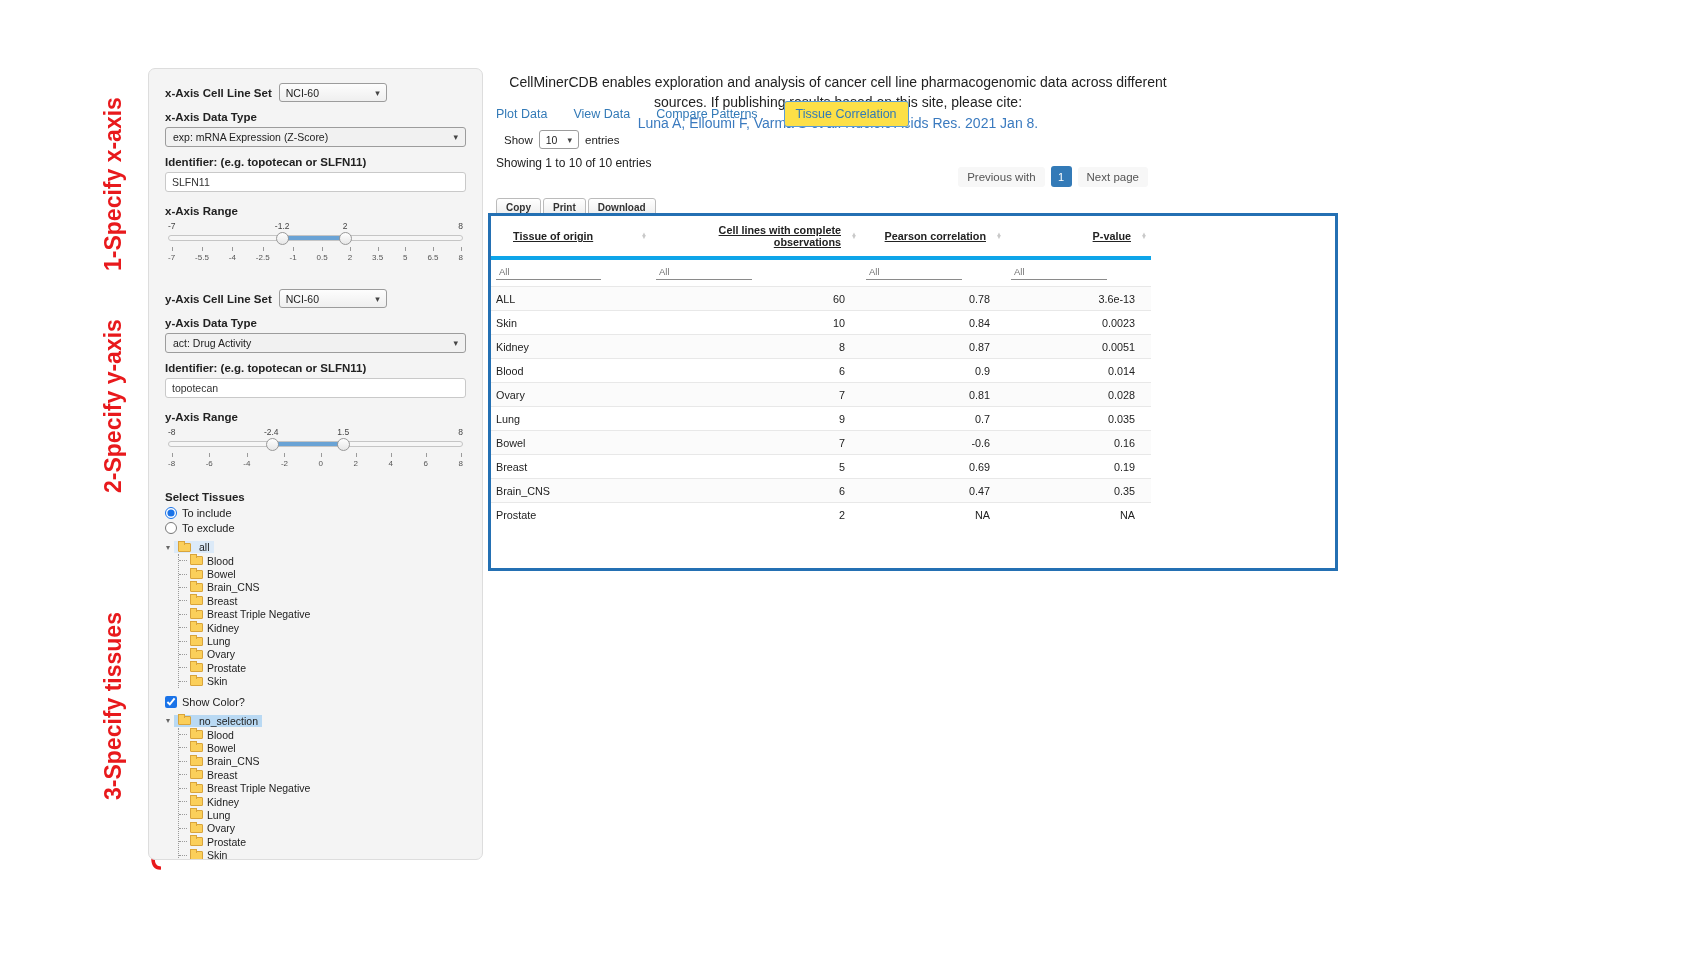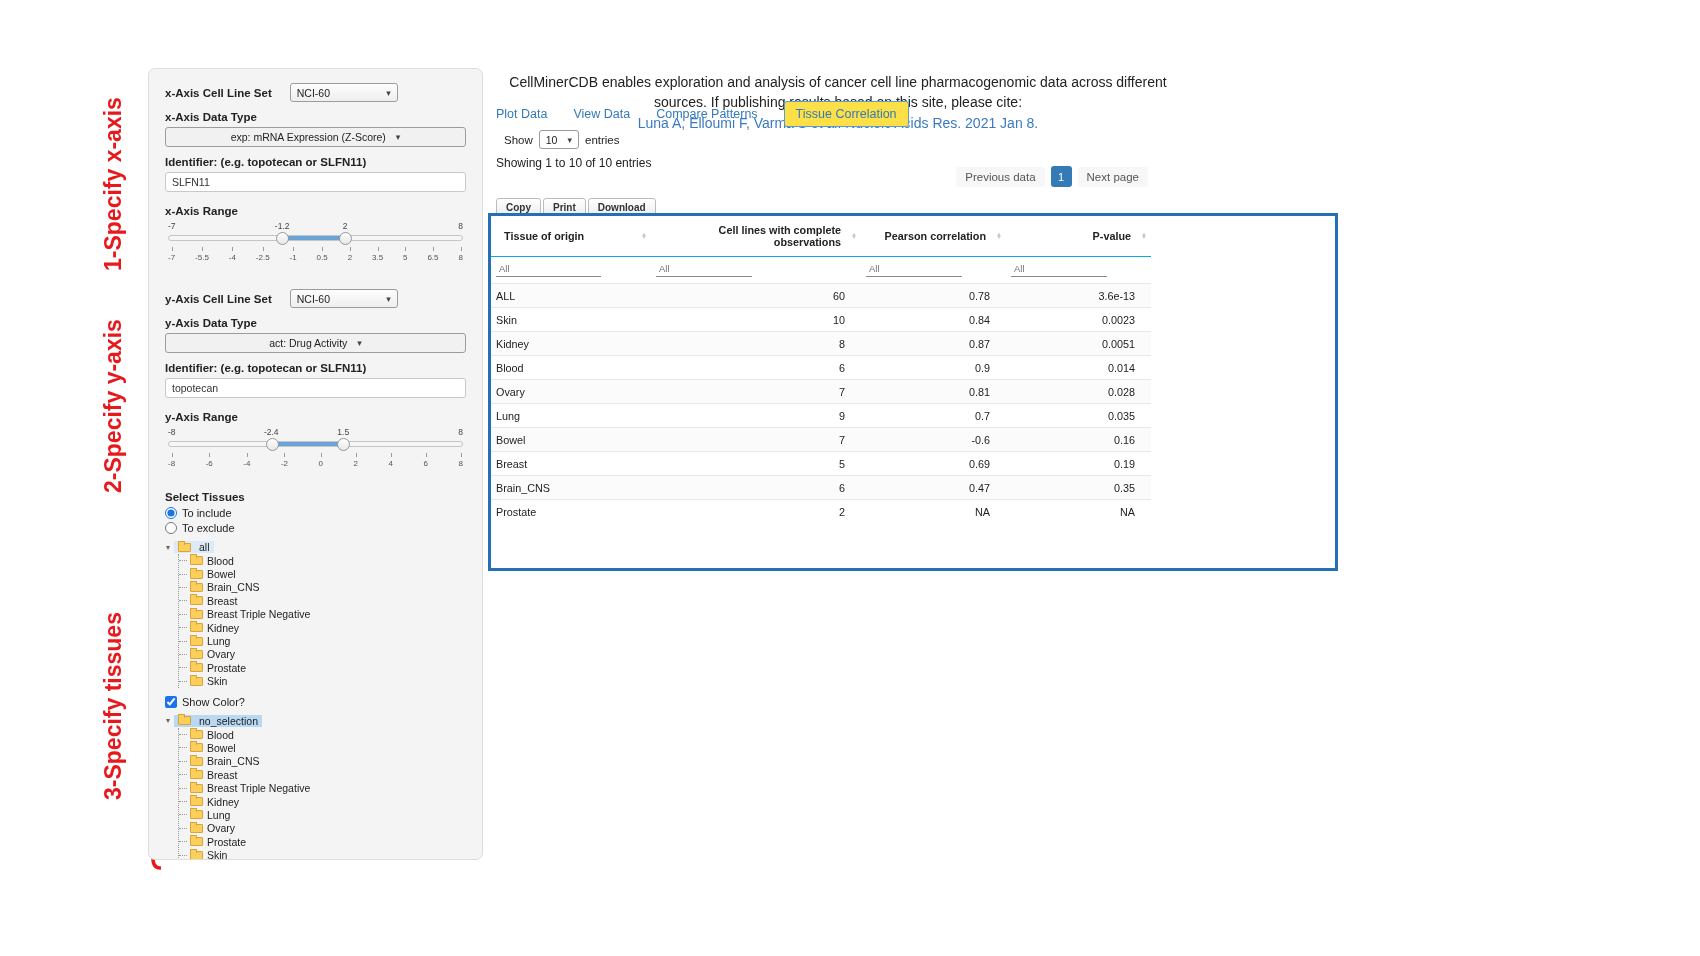--- a/index.html
+++ b/index.html
@@ -18,27 +18,27 @@
   
   .navbar { position:absolute; left:148px; top:30px; width:1007px; height:28px;
             background:#f7f7f7; border-bottom:1px solid #eee; display:flex; align-items:center; gap:22px; padding:0 10px; }
   .nav-item { font-size:14.5px; color:#3a3a3a; white-space:nowrap; cursor:pointer; }
   .nav-item.active { border:3px solid #e8191c; padding:4px 8px; margin:-6px 0; background:#f7f7f7; }
 
   
   .sidebar { position:absolute; left:148px; top:68px; width:335px; height:792px;
              background:#f4f4f4; border:1px solid #ddd; border-radius:7px; padding:14px 16px 8px; overflow:hidden; }
   .blabel { font-size:11.5px; font-weight:bold; color:#222; margin:9px 0 4px; }
-  .inline-row { display:flex; align-items:center; gap:18px; margin-bottom:2px; }
+  .inline-row { display:flex; align-items:center; gap:7px; margin-bottom:2px; }
   .inline-row .blabel { margin:0; }
   .sel { display:flex; align-items:center; justify-content:space-between; gap:10px;
          border:1px solid #9c9c9c; border-radius:3px; background:linear-gradient(#fdfdfd,#efefef);
          font-size:10.5px; color:#222; cursor:pointer; }
   .sel-sm { height:19px; padding:1px 6px; min-width:108px; }
-  .sel-wide { height:20px; padding:2px 7px; width:100%; background:#f1f1f1;justify-content:center; }
+  .sel-wide { height:20px; padding:2px 7px; width:100%; background:#f1f1f1; }
   .chev { font-size:9px; color:#444; }
   .txt { width:100%; height:20px; border:1px solid #c9c9c9; border-radius:3px; background:#fff;
          font-family:"Liberation Sans",sans-serif; font-size:10.5px; color:#333; padding:2px 6px; }
 
   
   .slider { position:relative; height:46px; margin:4px 3px 2px; }
   .sl-lab { position:absolute; top:0; font-size:8.5px; color:#444; transform:none; }
   .sl-lab.mid { transform:translateX(-50%); }
   .track { position:absolute; top:14px; left:0; right:0; height:6px; background:#f6f6f6;
            border:1px solid #c5c5c5; border-radius:3px; }
@@ -84,21 +84,21 @@
               display:flex; align-items:center; justify-content:center; cursor:pointer; }
   .export { position:absolute; top:130px; left:8px; display:flex; gap:2px; }
   .export-btn { font-size:10px; color:#333; padding:3px 9px; border:1px solid #bbb; border-radius:3px;
                 background:linear-gradient(#fff,#ececec); cursor:pointer;font-weight:bold; }
 
   
   .tablebox { position:absolute; top:145px; left:0; width:850px; height:358px; border:3px solid #2470b3; background:#fff; }
   table.dt { border-collapse:collapse; width:660px; table-layout:fixed; }
   .dt col.c1 { width:160px; } .dt col.c2 { width:210px; } .dt col.c3 { width:145px; } .dt col.c4 { width:145px; }
   .dt th, .dt td { font-size:10.8px; color:#222; }
-  .thr th { position:relative; font-weight:bold; padding:8px 20px 8px 13px; border-bottom:1px solid #0ea5e9; cursor:pointer; }
+  .thr th { position:relative; font-weight:bold; padding:8px 20px 8px 22px; border-bottom:4px solid #0ea5e9; cursor:pointer;text-decoration:underline; }
   .thr th.h-left { text-align:left; }
   .thr th.h-right { text-align:right; }
   .sort { position:absolute; right:4px; top:50%; transform:translateY(-50%); line-height:0.55; }
   .sort i { display:block; font-style:normal; font-size:6px; color:#c9c9c9; }
   .fr th { text-align:left; padding:4px 5px 6px; }
   .fin { width:105px; border:none; border-bottom:1px solid #8a8a8a; background:transparent;
          font-family:"Liberation Sans",sans-serif; font-size:9.5px; color:#444; padding:2px 3px; }
   .fr th:nth-child(n+2) .fin { width:96px; }
   .dt tbody td { padding:5.5px 16px 5.5px 5px; border-top:1px solid #e8e8e8; }
   .dt tbody tr:nth-child(odd) { background:#fbfbfb; }
@@ -348,21 +348,21 @@
       <div class="sel sel-entries">
         <span>10</span>
         <span class="chev">▾</span>
       </div>
       <span>entries</span>
     </div>
 
     <div class="showing">Showing 1 to 10 of 10 entries</div>
 
     <div class="pagination">
-      <span class="page-btn">Previous data</span>
+      <span class="page-btn">Previous with</span>
       <span class="page-num">1</span>
       <span class="page-btn">Next page</span>
     </div>
 
     <div class="export">
       <span class="export-btn">Copy</span>
       <span class="export-btn">Print</span>
       <span class="export-btn">Download</span>
     </div>
 

